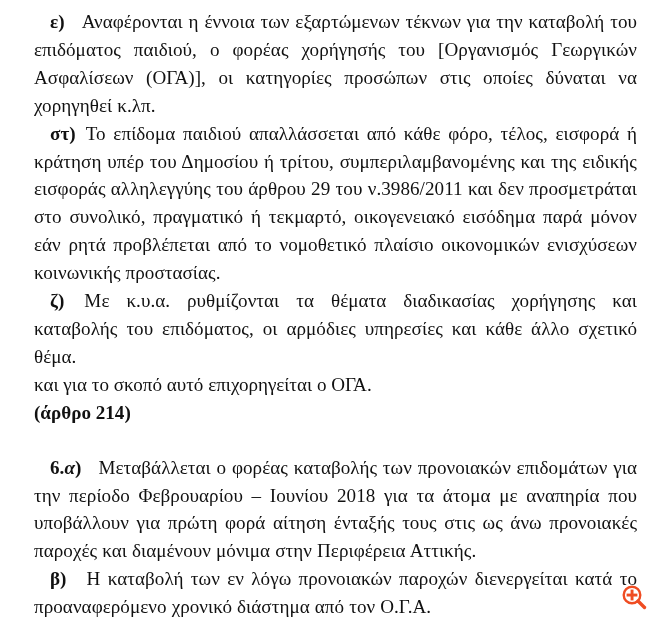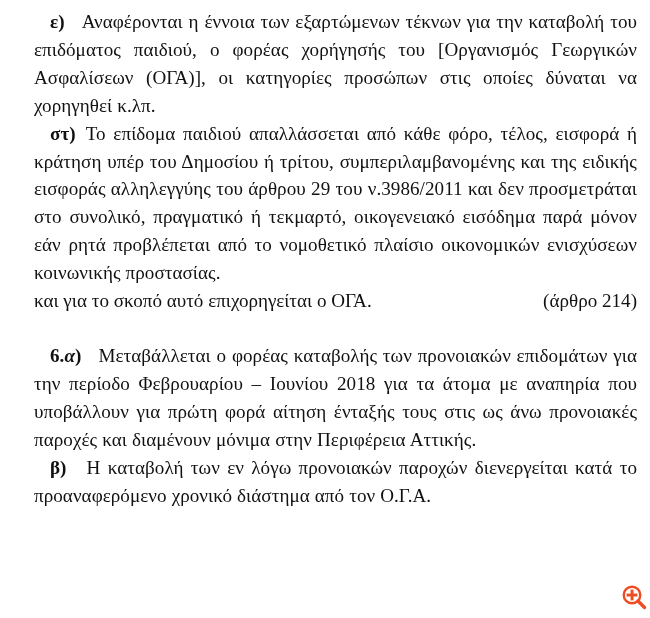--- a/index.html
+++ b/index.html
@@ -56,46 +56,48 @@
   .block-gap {
     height: 27px;
   }
   .endline {
     margin: 0;
     font-size: 19.1px;
     line-height: 27.9px;
     display: flex;
     justify-content: space-between;
     align-items: baseline;
+    flex-direction: column;
   }
   .endline .left {
     white-space: pre;
   }
   .endline .right {
-    font-weight: normal;
+    font-weight: bold;
     white-space: pre;
   }
   
   #zoom-icon {
     position: absolute;
     right: 3px;
     bottom: 8px;
     width: 26px;
     height: 26px;
   }
 </style>
 </head>
 <body>
 
 <div id="page">
 
   <p class="para"><span class="marker">ε)</span><span class="marker-gap"></span><span>Αναφέρονται η έννοια των εξαρτώμενων τέκνων για την καταβολή του επιδόματος παιδιού, ο φορέας χορήγησής του [Οργανισμός Γεωργικών Ασφαλίσεων (ΟΓΑ)], οι κατηγορίες προσώπων στις οποίες δύναται να χορηγηθεί κ.λπ.</span></p>
 
   <p class="para"><span class="marker">στ)</span><span class="marker-gap-narrow"></span><span>Το επίδομα παιδιού απαλλάσσεται από κάθε φόρο, τέλος, εισφορά ή κράτηση υπέρ του Δημοσίου ή τρίτου, συμπεριλαμβανομένης και της ειδικής εισφοράς αλληλεγγύης του άρθρου 29 του ν.3986/2011 και δεν προσμετράται στο συνολικό, πραγματικό ή τεκμαρτό, οικογενειακό εισόδημα παρά μόνον εάν ρητά προβλέπεται από το νομοθετικό πλαίσιο οικονομικών ενισχύσεων κοινωνικής προστασίας.</span></p>
 
+  <p class="para"><span class="marker">ζ)</span><span class="marker-gap-wide"></span><span>Με κ.υ.α. ρυθμίζονται τα θέματα διαδικασίας χορήγησης και καταβολής του επιδόματος, οι αρμόδιες υπηρεσίες και κάθε άλλο σχετικό θέμα.</span></p>
 
   <div class="endline">
     <span class="left">και για το σκοπό αυτό επιχορηγείται ο ΟΓΑ.</span>
     <span class="right">(άρθρο 214)</span>
   </div>
 
   <div class="block-gap"></div>
 
   <p class="para"><span class="marker">6.</span><span class="marker alpha-it">α</span><span class="marker">)</span><span class="marker-gap"></span><span>Μεταβάλλεται ο φορέας καταβολής των προνοιακών επιδομάτων για την περίοδο Φεβρουαρίου – Ιουνίου 2018 για τα άτομα με αναπηρία που υποβάλλουν για πρώτη φορά αίτηση ένταξής τους στις ως άνω προνοιακές παροχές και διαμένουν μόνιμα στην Περιφέρεια Αττικής.</span></p>
 

